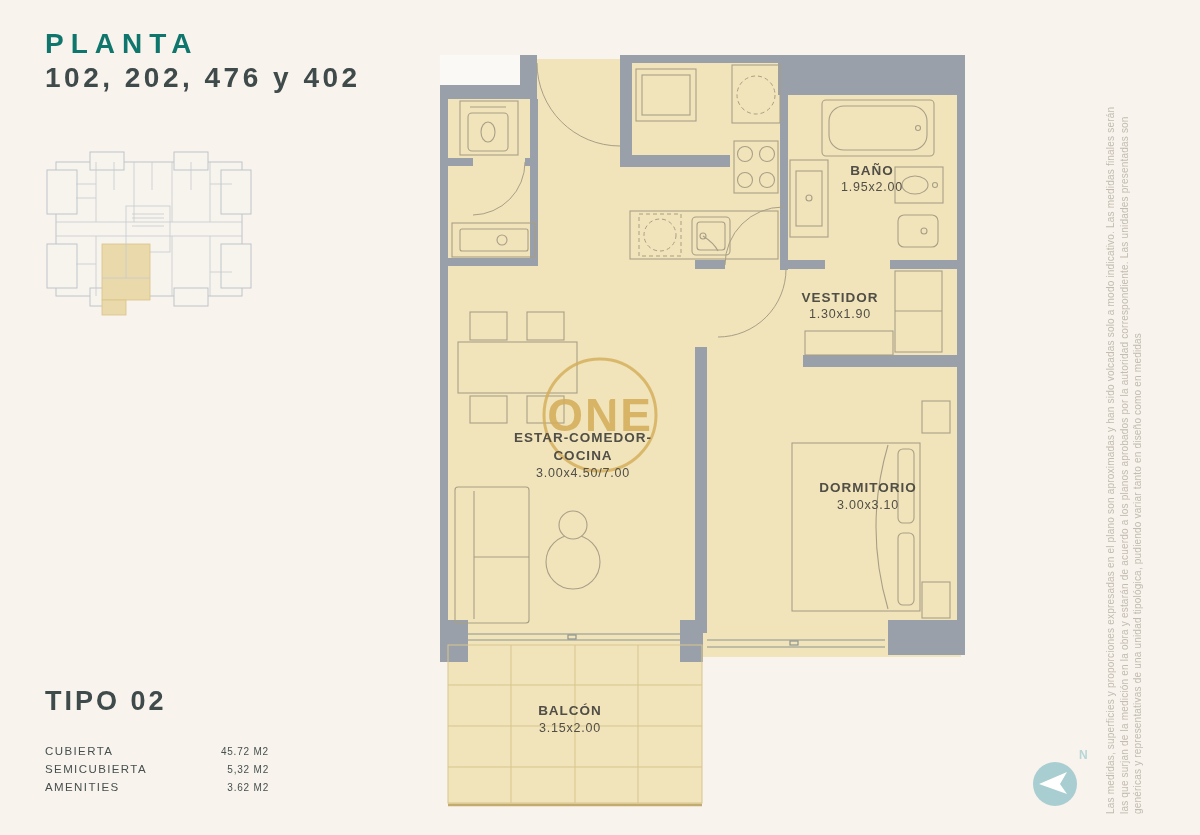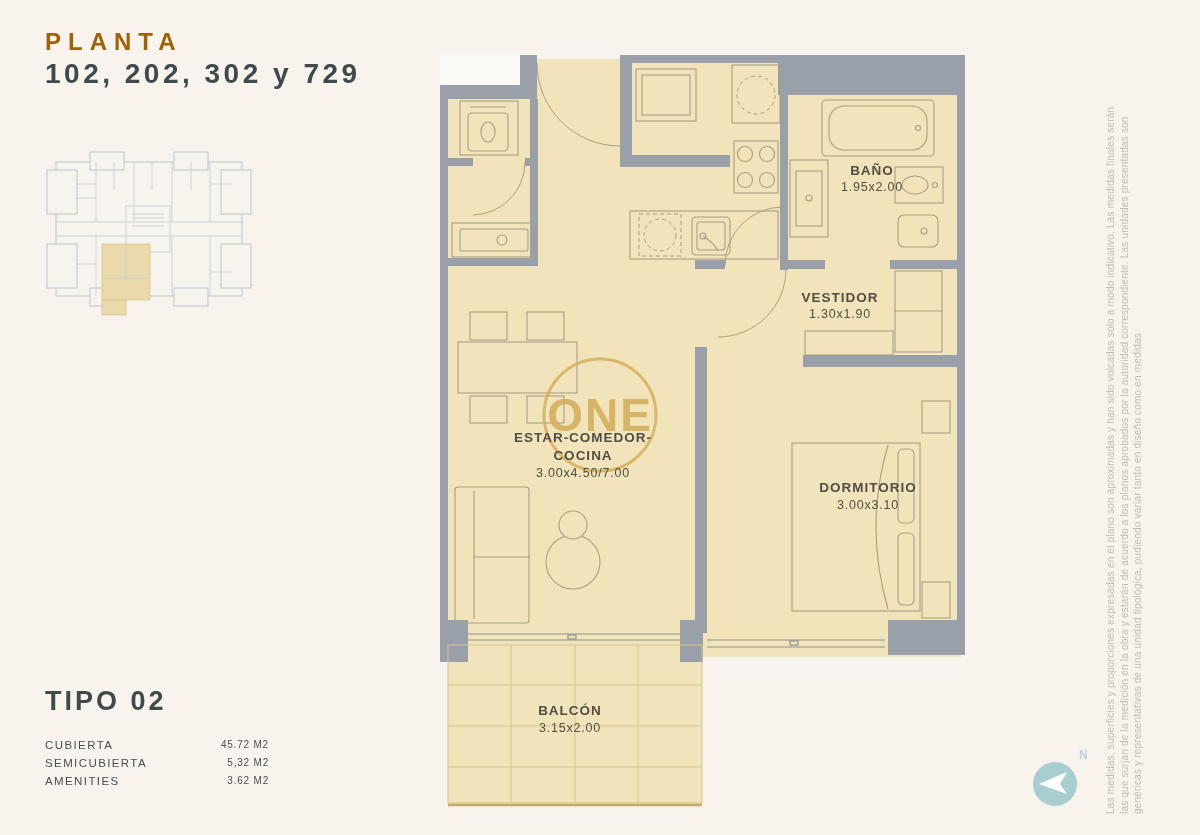--- a/index.html
+++ b/index.html
@@ -6,21 +6,21 @@
   html,body { width:1200px; height:835px; }
   body {
     position:relative;
     background:#f8f3ec;
     font-family:"Liberation Sans", sans-serif;
     color:#3f4a4b;
     overflow:hidden;
   }
   
   .title-block { position:absolute; left:45px; top:28px; }
-  .title-line1 { font-size:24px; font-weight:600; letter-spacing:7px; color:#a16207; }
+  .title-line1 { font-size:28px; font-weight:600; letter-spacing:7px; color:#0f766e; }
   .title-line2 { font-size:28px; font-weight:600; letter-spacing:3.5px; color:#3f4a4b; margin-top:2px; }
 
   
   .miniplan { position:absolute; left:36px; top:132px; }
   .miniplan .bld { fill:#f7f4ee; stroke:#bfc4ca; stroke-width:1; }
   .miniplan .ln  { stroke:#c6cacf; stroke-width:0.8; fill:none; }
   .miniplan .hl  { fill:#ead9ab; stroke:#d9c489; stroke-width:0.8; }
 
   
   .plan { position:absolute; left:440px; top:55px; }
@@ -34,21 +34,21 @@
   .plan .tile  { stroke:#d8c58d; stroke-width:1; fill:none; }
   .plan text   { font-family:"Liberation Sans", sans-serif; fill:#504e46; }
   .plan .room-name { font-size:13.5px; font-weight:600; letter-spacing:1px; }
   .plan .room-dims { font-size:12.5px; font-weight:500; letter-spacing:0.8px; }
   .plan .logo-circle { fill:none; stroke:#d4ad58; stroke-width:3; opacity:0.8; }
   .plan .logo-text { font-size:46px; font-weight:bold; letter-spacing:2px; fill:#d4ad58; opacity:0.85; }
 
   
   .tipo-block { position:absolute; left:45px; top:686px; width:224px; }
   .tipo-heading { font-size:27px; font-weight:600; letter-spacing:3px; color:#3f4a4b; margin-bottom:22px; }
-  .tipo-row { display:flex; justify-content:space-between; height:18px; align-items:flex-start; }
+  .tipo-row { display:flex; justify-content:space-between; height:18px; align-items:flex-end; }
   .tipo-row .lbl { font-size:11.5px; letter-spacing:1.4px; color:#46504f; }
   .tipo-row .val { font-size:10px; letter-spacing:0.8px; color:#46504f; }
   .tipo-row.total .lbl, .tipo-row.total .val { font-weight:bold; color:#3a4445; }
 
   
   .disclaimer {
     position:absolute; left:1104px; top:814px;
     transform:rotate(-90deg); transform-origin:0 0;
     white-space:nowrap;
     font-size:10px; line-height:13.5px; letter-spacing:0.2px;
@@ -59,21 +59,21 @@
   .compass { position:absolute; left:1015px; top:733px; }
   .compass .disc { fill:#a9ced1; }
   .compass .arrow { fill:#ffffff; }
   .compass .north { font-family:"Liberation Sans", sans-serif; font-size:12px; font-weight:bold; fill:#b7d6d8; }
 </style>
 </head>
 <body>
 
 <div class="title-block">
   <div class="title-line1">PLANTA</div>
-  <div class="title-line2">102, 202, 302 y 729</div>
+  <div class="title-line2">102, 202, 476 y 402</div>
 </div>
 
 <svg class="miniplan" width="226" height="198" viewBox="0 0 226 198">
   <g>
     <rect class="bld" x="20" y="30" width="186" height="134"></rect>
     <rect class="bld" x="11" y="38" width="30" height="44"></rect>
     <rect class="bld" x="185" y="38" width="30" height="44"></rect>
     <rect class="bld" x="11" y="112" width="30" height="44"></rect>
     <rect class="bld" x="185" y="112" width="30" height="44"></rect>
     <rect class="bld" x="54" y="20" width="34" height="18"></rect>

